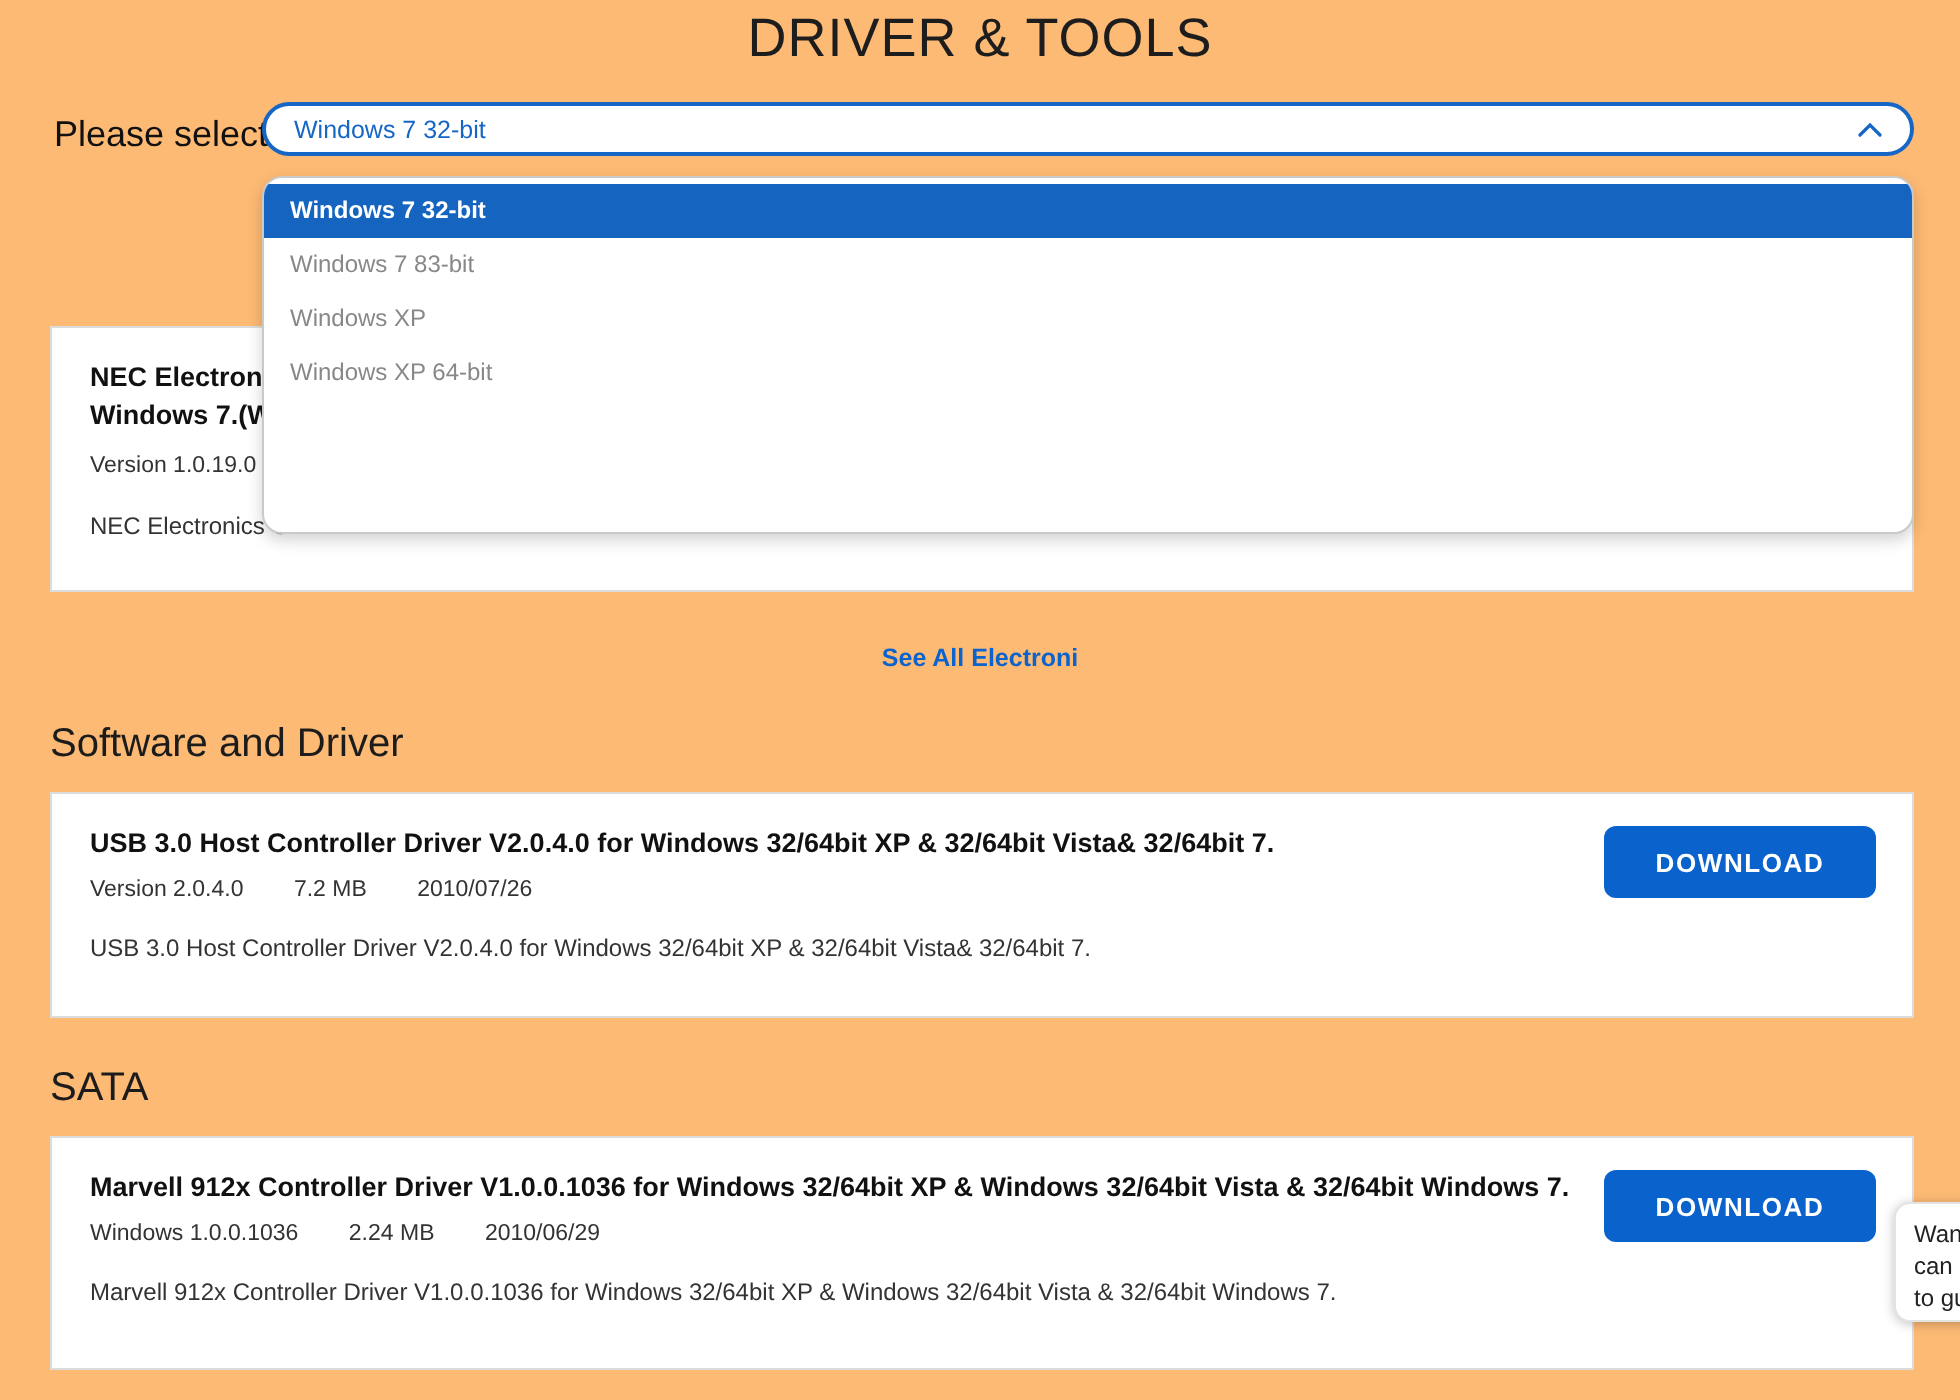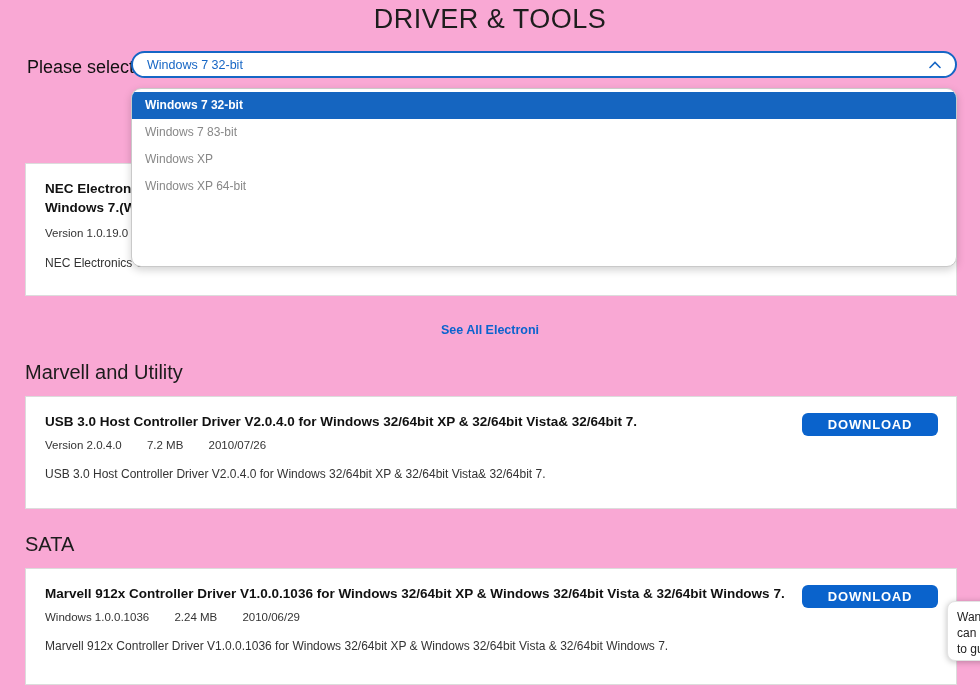--- a/index.html
+++ b/index.html
@@ -1,18 +1,18 @@
 <!DOCTYPE html>
 <html><head>
 <meta charset="utf-8">
 <style>
   * { box-sizing: border-box; margin: 0; padding: 0; }
   html,body { width: 980px; height: 700px; background:#fff; }
   body { font-family: "Liberation Sans", sans-serif; color:#1d1d1d; }
-  .page { position:relative; width:980px; height:700px; overflow:hidden; background:#f9a8d4; }
+  .page { position:relative; width:980px; height:700px; overflow:hidden; background:#fdba74; }
 
   .page-title { position:absolute; top:4px; left:0; width:100%; text-align:center;
     font-size:27px; font-weight:400; letter-spacing:0.5px; color:#1d1d1d; }
 
   .os-label { position:absolute; left:27px; top:57px; font-size:18px; color:#111; }
 
   .os-select { position:absolute; left:131px; top:51px; width:826px; height:27px;
     border:2px solid #1666c5; border-radius:14px; background:#fff;
     display:flex; align-items:center; padding:0 14px; cursor:pointer; }
   .os-select .value { font-size:12.5px; color:#1666c5; }
@@ -36,21 +36,21 @@
   .card-software { top:396px; height:113px; }
   .card-sata { top:568px; height:117px; }
 
   .card-title { font-size:13.5px; font-weight:700; color:#111; line-height:19px; }
   .card-meta { margin-top:8px; font-size:11.5px; color:#333; }
   .card-meta span { margin-right:22px; }
   .card-desc { margin-top:16px; font-size:12px; color:#333; }
   .card-usb .card-meta { margin-top:10px; }
   .card-usb .card-desc { margin-top:17px; }
 
-  .download-btn { position:absolute; right:18px; top:16px; width:136px; height:23px;
+  .download-btn { position:absolute; right:18px; top:16px; width:136px; height:36px;
     background:#0a63cc; color:#fff; border:none; border-radius:6px;
     font-family:"Liberation Sans", sans-serif; font-size:13px; font-weight:700;
     letter-spacing:0.8px; cursor:pointer; display:flex; align-items:center; justify-content:center; }
 
   .see-all { position:absolute; top:320px; left:0; width:100%; text-align:center; }
   .see-all a { color:#0b63ce; font-size:12.5px; font-weight:600; text-decoration:none; cursor:pointer; }
 
   .chat-popup { position:absolute; left:947px; top:601px; width:90px; height:60px;
     background:#fff; border:1px solid #e3e3e3; border-radius:8px 0 0 8px;
     box-shadow:0 1px 6px rgba(0,0,0,0.25); padding:7px 0 7px 9px; z-index:20; cursor:pointer; }
@@ -89,21 +89,21 @@
     <div class="card-meta">
       <span>Version 1.0.19.0</span>
     </div>
     <div class="card-desc">NEC Electronics C</div>
   </div>
 
   <div class="see-all">
     <a>See All Electroni</a>
   </div>
 
-  <h2 class="section-heading heading-software">Marvell and Utility</h2>
+  <h2 class="section-heading heading-software">Software and Driver</h2>
 
   <div class="card card-software">
     <div class="card-title">USB 3.0 Host Controller Driver V2.0.4.0 for Windows 32/64bit XP &amp; 32/64bit Vista&amp; 32/64bit 7.</div>
     <div class="card-meta">
       <span>Version 2.0.4.0</span>
       <span>7.2 MB</span>
       <span>2010/07/26</span>
     </div>
     <div class="card-desc">USB 3.0 Host Controller Driver V2.0.4.0 for Windows 32/64bit XP &amp; 32/64bit Vista&amp; 32/64bit 7.</div>
     <button class="download-btn">DOWNLOAD</button>

